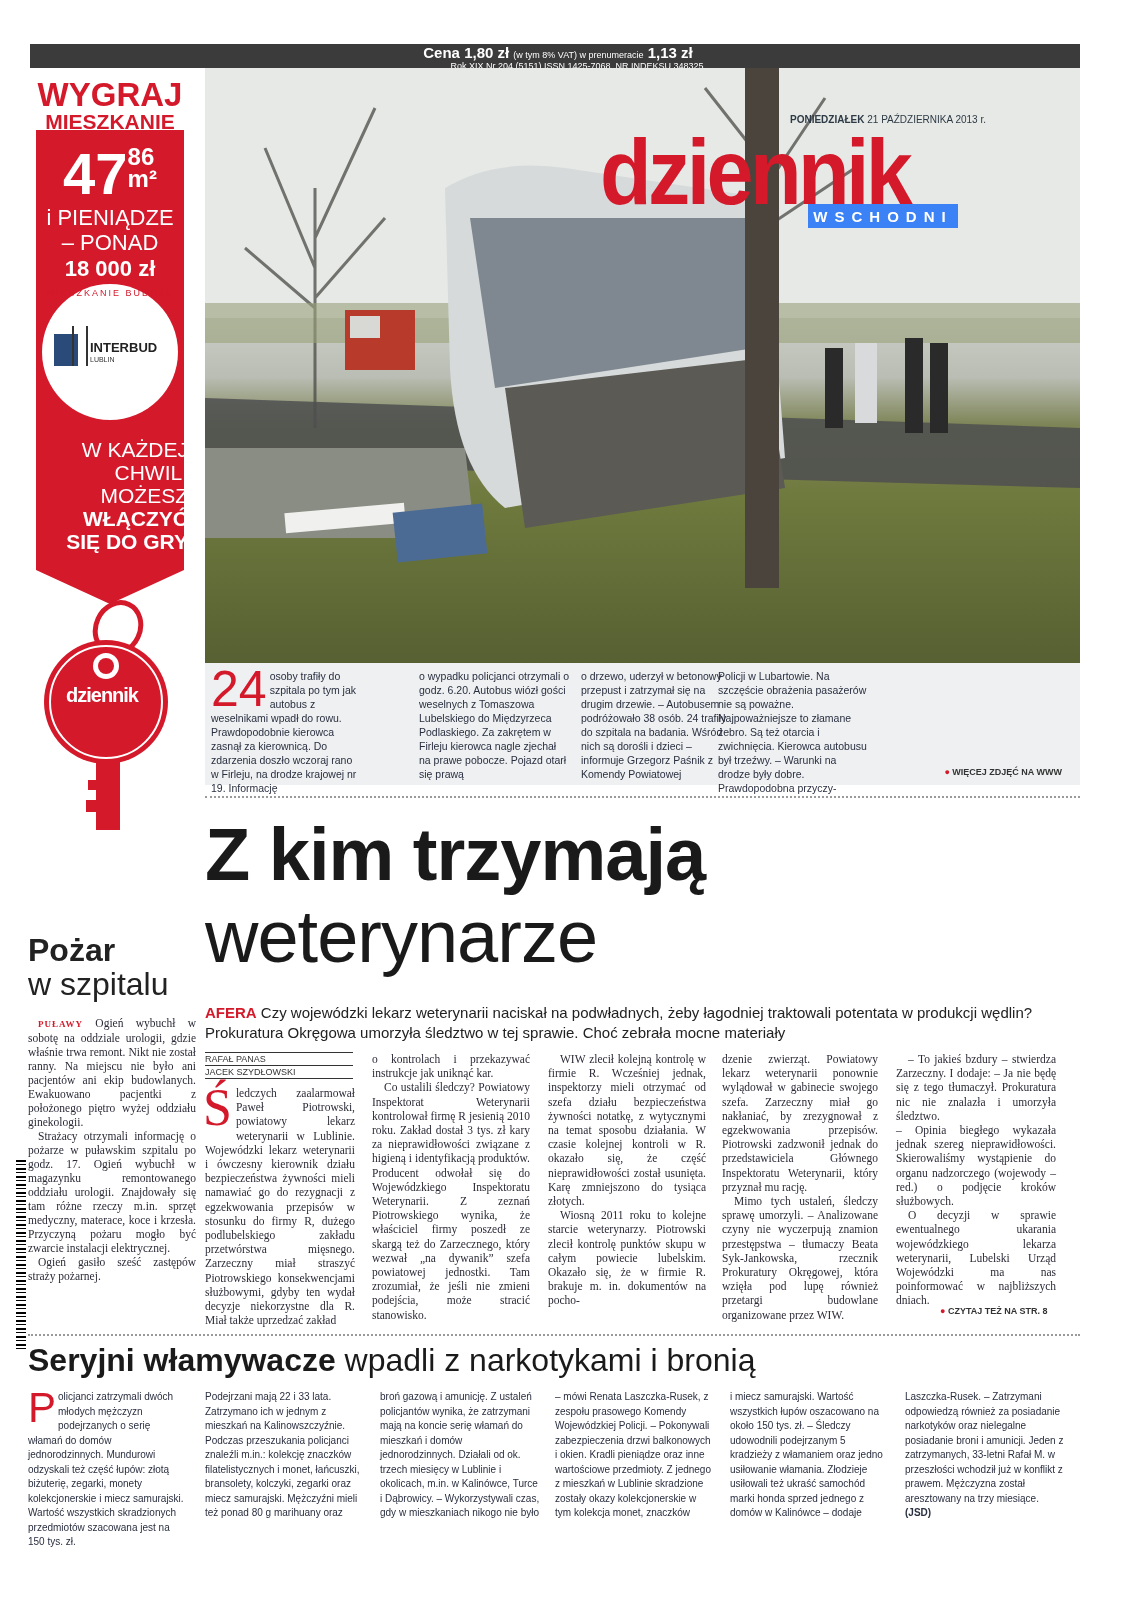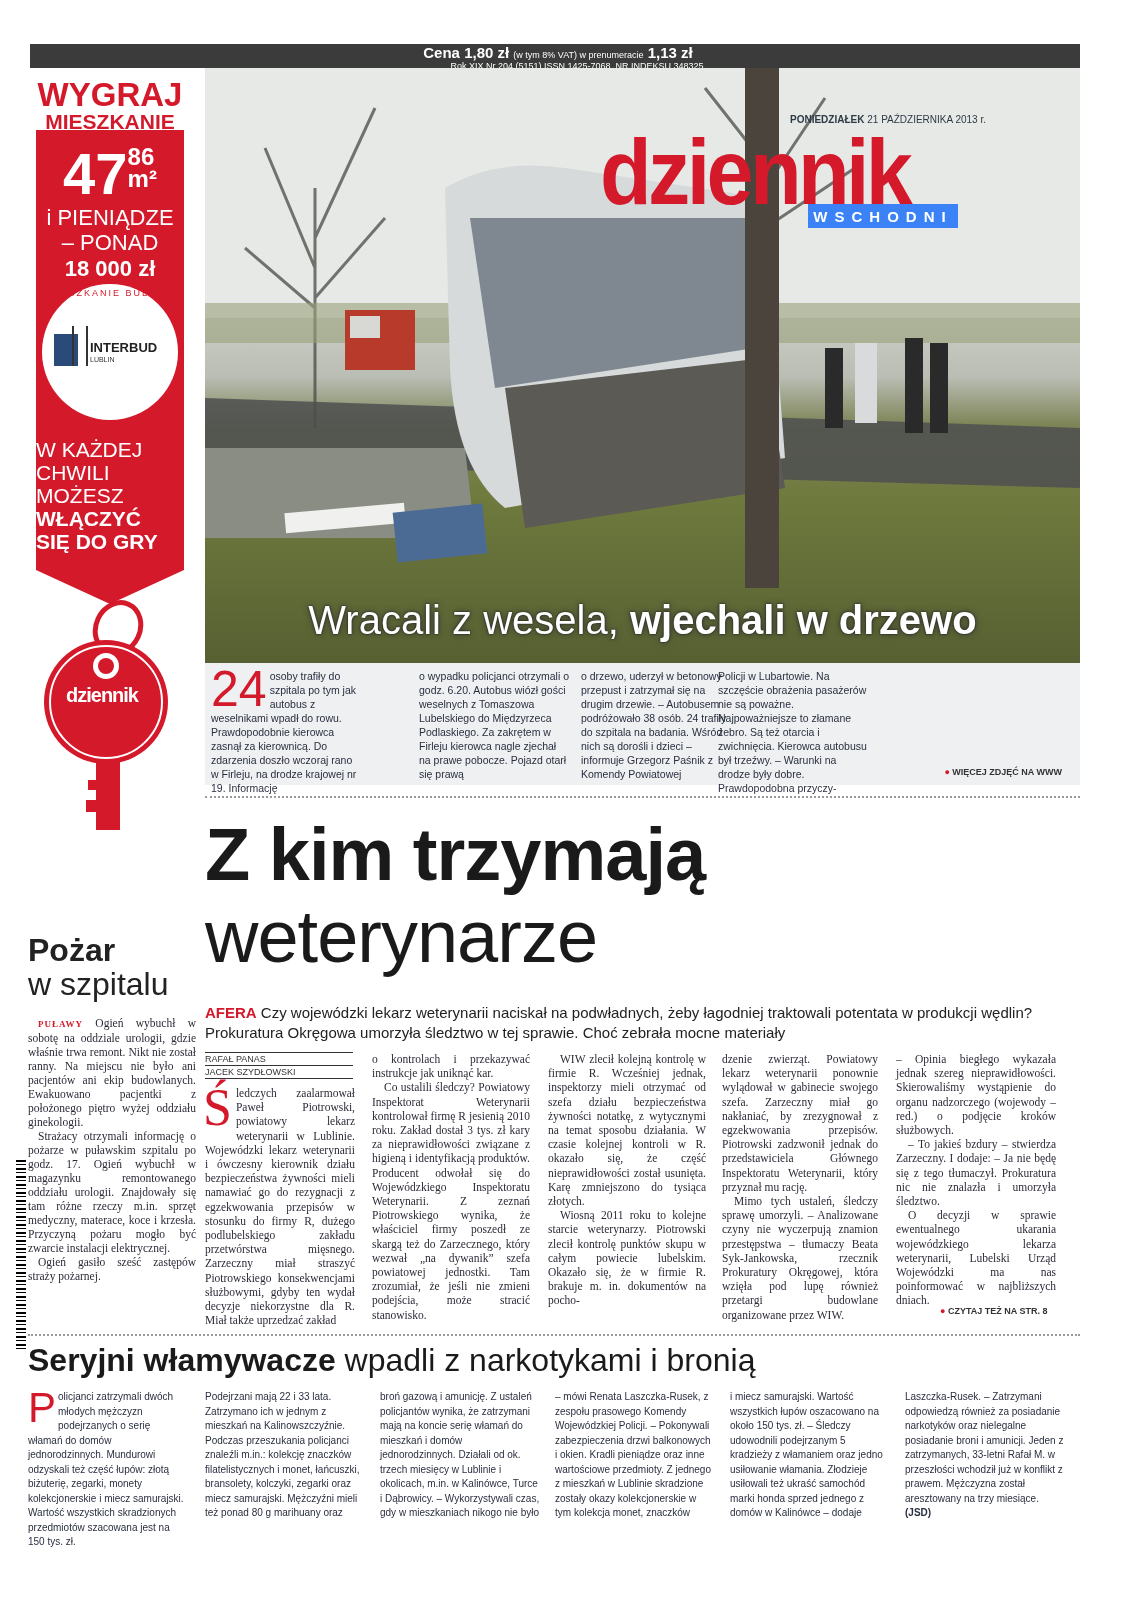--- a/index.html
+++ b/index.html
@@ -38,21 +38,21 @@
   .promo-num .big { font-size:58px; vertical-align:top; }
   .promo-num .sup { display:inline-block; font-size:24px; line-height:0.9; vertical-align:top; text-align:left; margin-top:6px; }
   .promo-txt { left:36px; top:205px; width:148px; text-align:center; color:#fff; font-size:22px; line-height:1.15; }
   .promo-txt b { font-weight:bold; }
   .builder { left:42px; top:284px; width:136px; height:136px; border-radius:50%; background:#fff; }
   .builder .ring { position:absolute; left:0; top:4px; width:136px; text-align:center; font-size:9px; color:#d4192b; letter-spacing:2px; }
   .builder .mark { position:absolute; left:12px; top:50px; width:24px; height:32px; background:#2a4a7a; }
   .builder .mark2 { position:absolute; left:30px; top:42px; width:12px; height:40px; border-left:2px solid #333; border-right:2px solid #333; }
   .builder .name { position:absolute; left:48px; top:56px; font-size:13px; font-weight:bold; color:#222; }
   .builder .sub { position:absolute; left:48px; top:72px; font-size:7px; color:#333; }
-  .promo-cta { left:36px; top:438px; width:168px; text-align:left; color:#fff; font-size:21px; line-height:1.1; }
+  .promo-cta { left:20px; top:438px; width:168px; text-align:right; color:#fff; font-size:21px; line-height:1.1; }
   .promo-cta b { font-weight:bold; }
   .key { left:30px; top:600px; }
   .key-text { left:52px; top:684px; width:100px; text-align:center; color:#fff; font-weight:bold; font-size:20px; letter-spacing:-1px; }
 
   
   .lead { left:205px; top:663px; width:875px; height:122px; background:#eef0f1; }
   .lead .col { position:absolute; top:6px; font-size:10.5px; line-height:14px; color:#2a2f40; }
   .lead .drop { float:left; font-size:50px; color:#d4192b; line-height:40px; margin-right:3px; font-family:"Liberation Sans", sans-serif; }
   .lead .more { position:absolute; right:18px; bottom:8px; font-size:9px; font-weight:bold; color:#333; }
   .bullet { color:#d4192b; }
@@ -126,24 +126,20 @@
     <rect x="540" y="0" width="34" height="520" fill="#4a443c"></rect>
     <rect x="80" y="440" width="120" height="20" fill="#f0f0ee" transform="rotate(-5 140 450)"></rect>
     <rect x="190" y="440" width="90" height="50" fill="#4b6b95" transform="rotate(-6 235 465)"></rect>
     <g fill="#2a2a2a">
       <rect x="620" y="280" width="18" height="80"></rect>
         <rect x="700" y="270" width="18" height="95"></rect>
         <rect x="725" y="275" width="18" height="90"></rect>
     </g>
     <rect x="650" y="275" width="22" height="80" fill="#d8dadb"></rect>
   </svg>
-  <div class="photo-headline">
-    <span>Wracali z wesela,</span>
-    <b>wjechali w drzewo</b>
-  </div>
 </div>
 
 <div class="abs date">
   <b>PONIEDZIAŁEK</b>
   <span>21 PAŹDZIERNIKA 2013 r.</span>
 </div>
 <div class="abs logo">dziennik</div>
 <div class="abs logo-sub">WSCHODNI</div>
 
 <div class="abs promo-title">
@@ -216,22 +212,22 @@
 </div>
 <div class="col-serif" style="left:548px;top:1052px;width:158px;">
   <p>WIW zlecił kolejną kontrolę w firmie R. Wcześniej jednak, inspektorzy mieli otrzymać od szefa działu bezpieczeństwa żywności notatkę, z wytycznymi na temat sposobu działania. W czasie kolejnej kontroli w R. okazało się, że część nieprawidłowości został usunięta. Karę zmniejszono do tysiąca złotych.</p>
   <p>Wiosną 2011 roku to kolejne starcie weterynarzy. Piotrowski zlecił kontrolę punktów skupu w całym powiecie lubelskim. Okazało się, że w firmie R. brakuje m. in. dokumentów na pocho-</p>
 </div>
 <div class="col-serif" style="left:722px;top:1052px;width:156px;">
   <p style="text-indent:0">dzenie zwierząt. Powiatowy lekarz weterynarii ponownie wylądował w gabinecie swojego szefa. Zarzeczny miał go nakłaniać, by zrezygnował z egzekwowania przepisów. Piotrowski zadzwonił jednak do przedstawiciela Głównego Inspektoratu Weterynarii, który przyznał mu rację.</p>
   <p>Mimo tych ustaleń, śledczy sprawę umorzyli. – Analizowane czyny nie wyczerpują znamion przestępstwa – tłumaczy Beata Syk-Jankowska, rzecznik Prokuratury Okręgowej, która wzięła pod lupę również przetargi budowlane organizowane przez WIW.</p>
 </div>
 <div class="col-serif" style="left:896px;top:1052px;width:160px;">
+  <p>– To jakieś bzdury – stwierdza Zarzeczny. I dodaje: – Ja nie będę się z tego tłumaczył. Prokuratura nic nie znalazła i umorzyła śledztwo.</p>
   <p style="text-indent:0">– Opinia biegłego wykazała jednak szereg nieprawidłowości. Skierowaliśmy wystąpienie do organu nadzorczego (wojewody – red.) o podjęcie kroków służbowych.</p>
-  <p>– To jakieś bzdury – stwierdza Zarzeczny. I dodaje: – Ja nie będę się z tego tłumaczył. Prokuratura nic nie znalazła i umorzyła śledztwo.</p>
   <p>O decyzji w sprawie ewentualnego ukarania wojewódzkiego lekarza weterynarii, Lubelski Urząd Wojewódzki ma nas poinformować w najbliższych dniach.</p>
 </div>
 <div class="abs cont"><span class="bullet">● </span><span>CZYTAJ TEŻ NA STR. 8</span></div>
 
 <div class="abs side-h">
   <div class="a">Pożar</div>
   <div class="b">w szpitalu</div>
 </div>
 <div class="abs side-body">
   <p><span class="loc">PUŁAWY</span> <span>Ogień wybuchł w sobotę na oddziale urologii, gdzie właśnie trwa remont. Nikt nie został ranny. Na miejscu nie było ani pacjentów ani ekip budowlanych. Ewakuowano pacjentki z położonego piętro wyżej oddziału ginekologii.</span></p>

